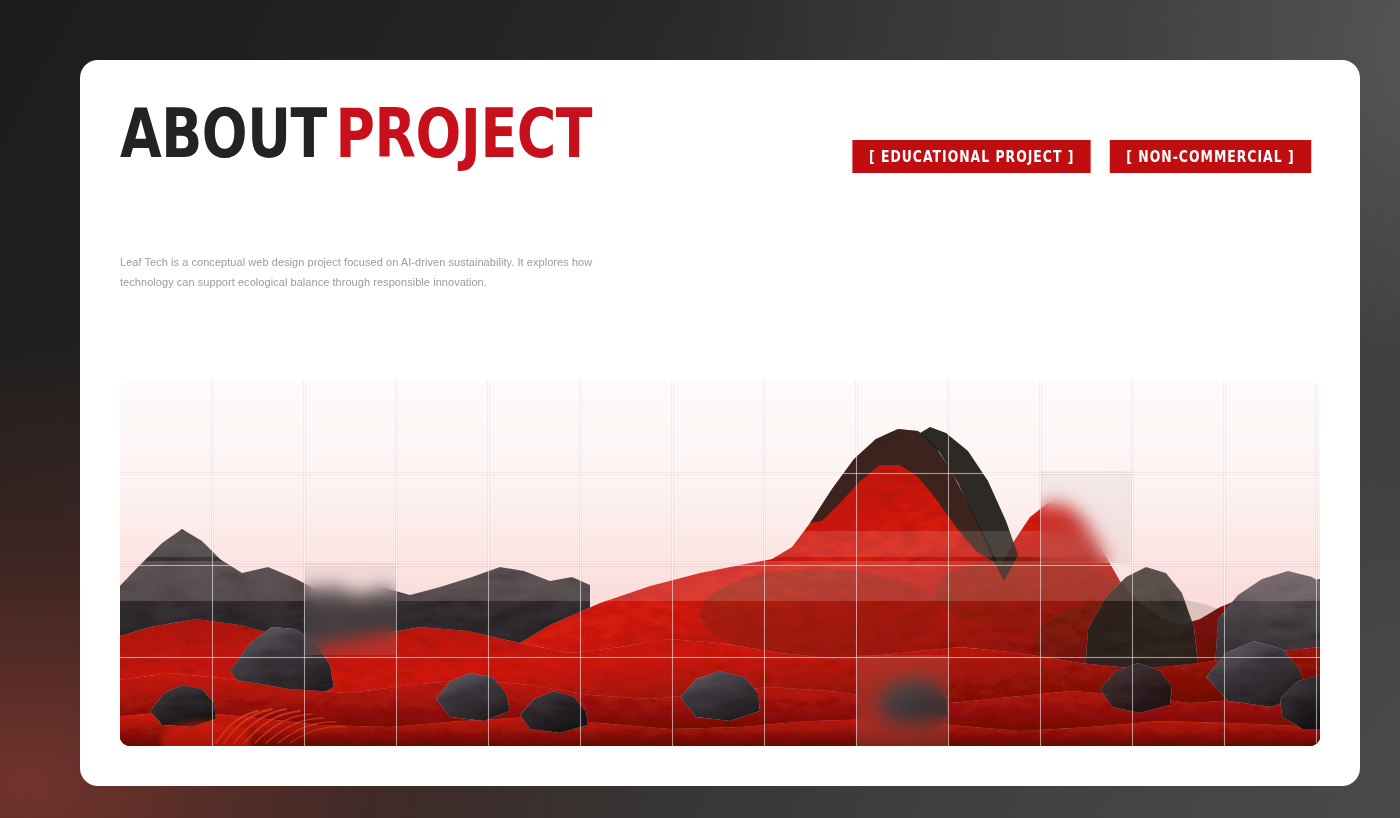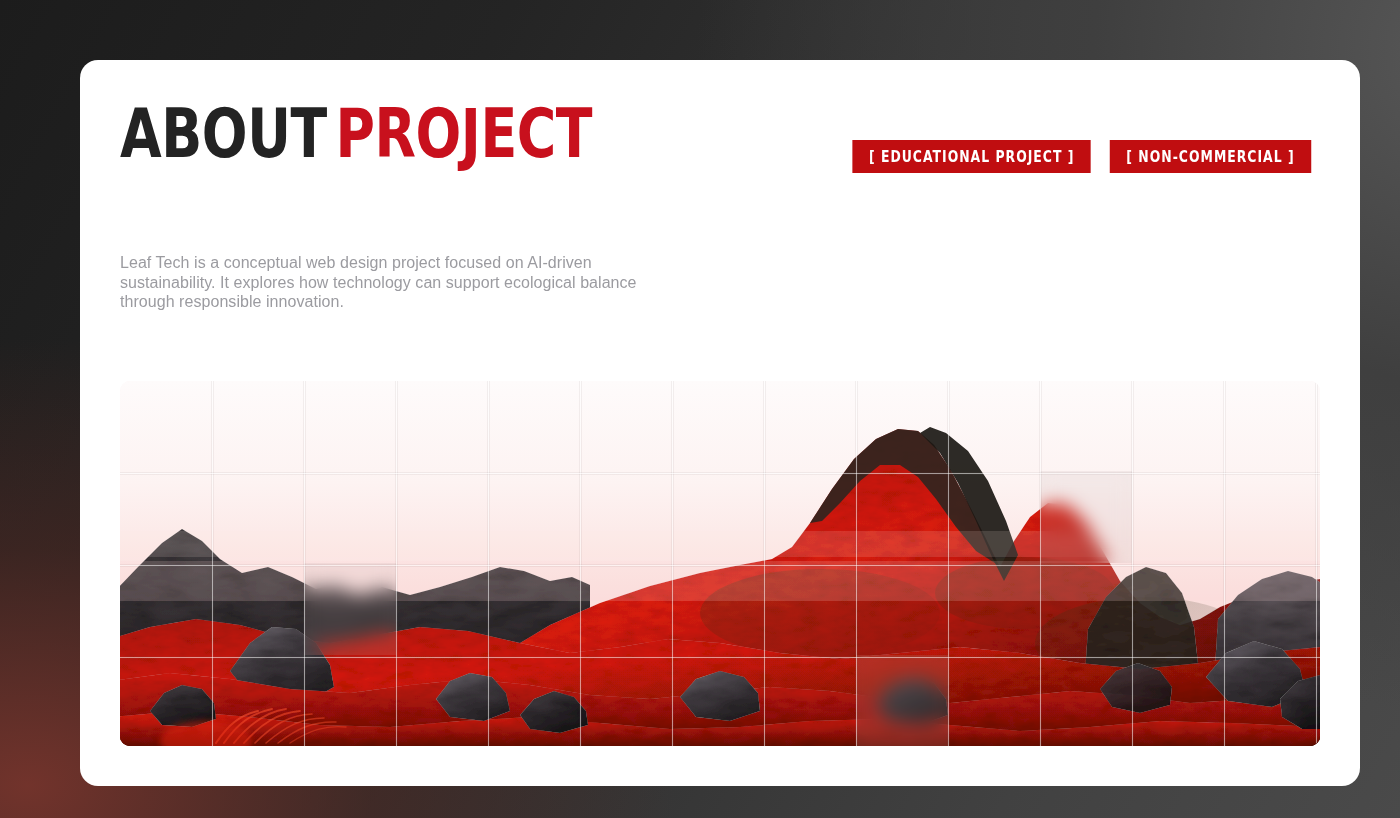--- a/index.html
+++ b/index.html
@@ -76,21 +76,21 @@
     cursor:pointer;
     transform:scaleX(0.92);
   }
 
   
   #intro {
     position:absolute;
     left:40px; top:193px;
     width:520px;
     color:#9b9ba0;
-    font-size:16px;
+    font-size:11px;
     line-height:19.6px;
     letter-spacing:0.05px;
   }
 
   
   #visual {
     position:absolute;
     left:40px; top:321px;
     width:1200px; height:365px;
     border-radius:10px;

